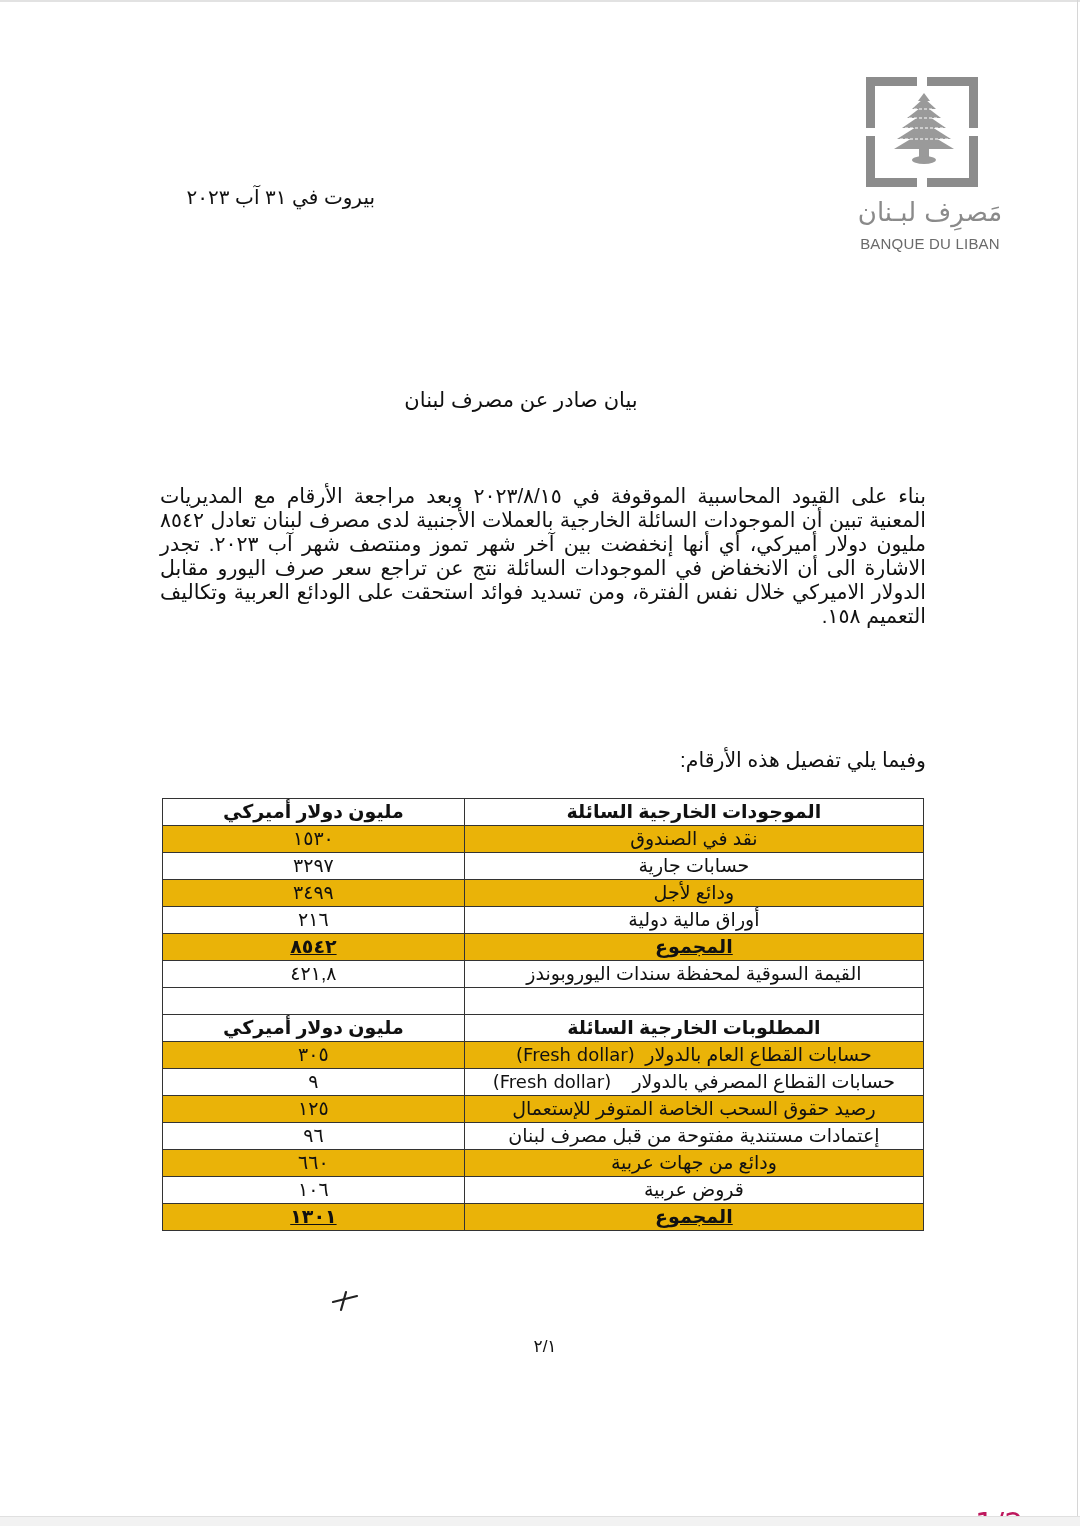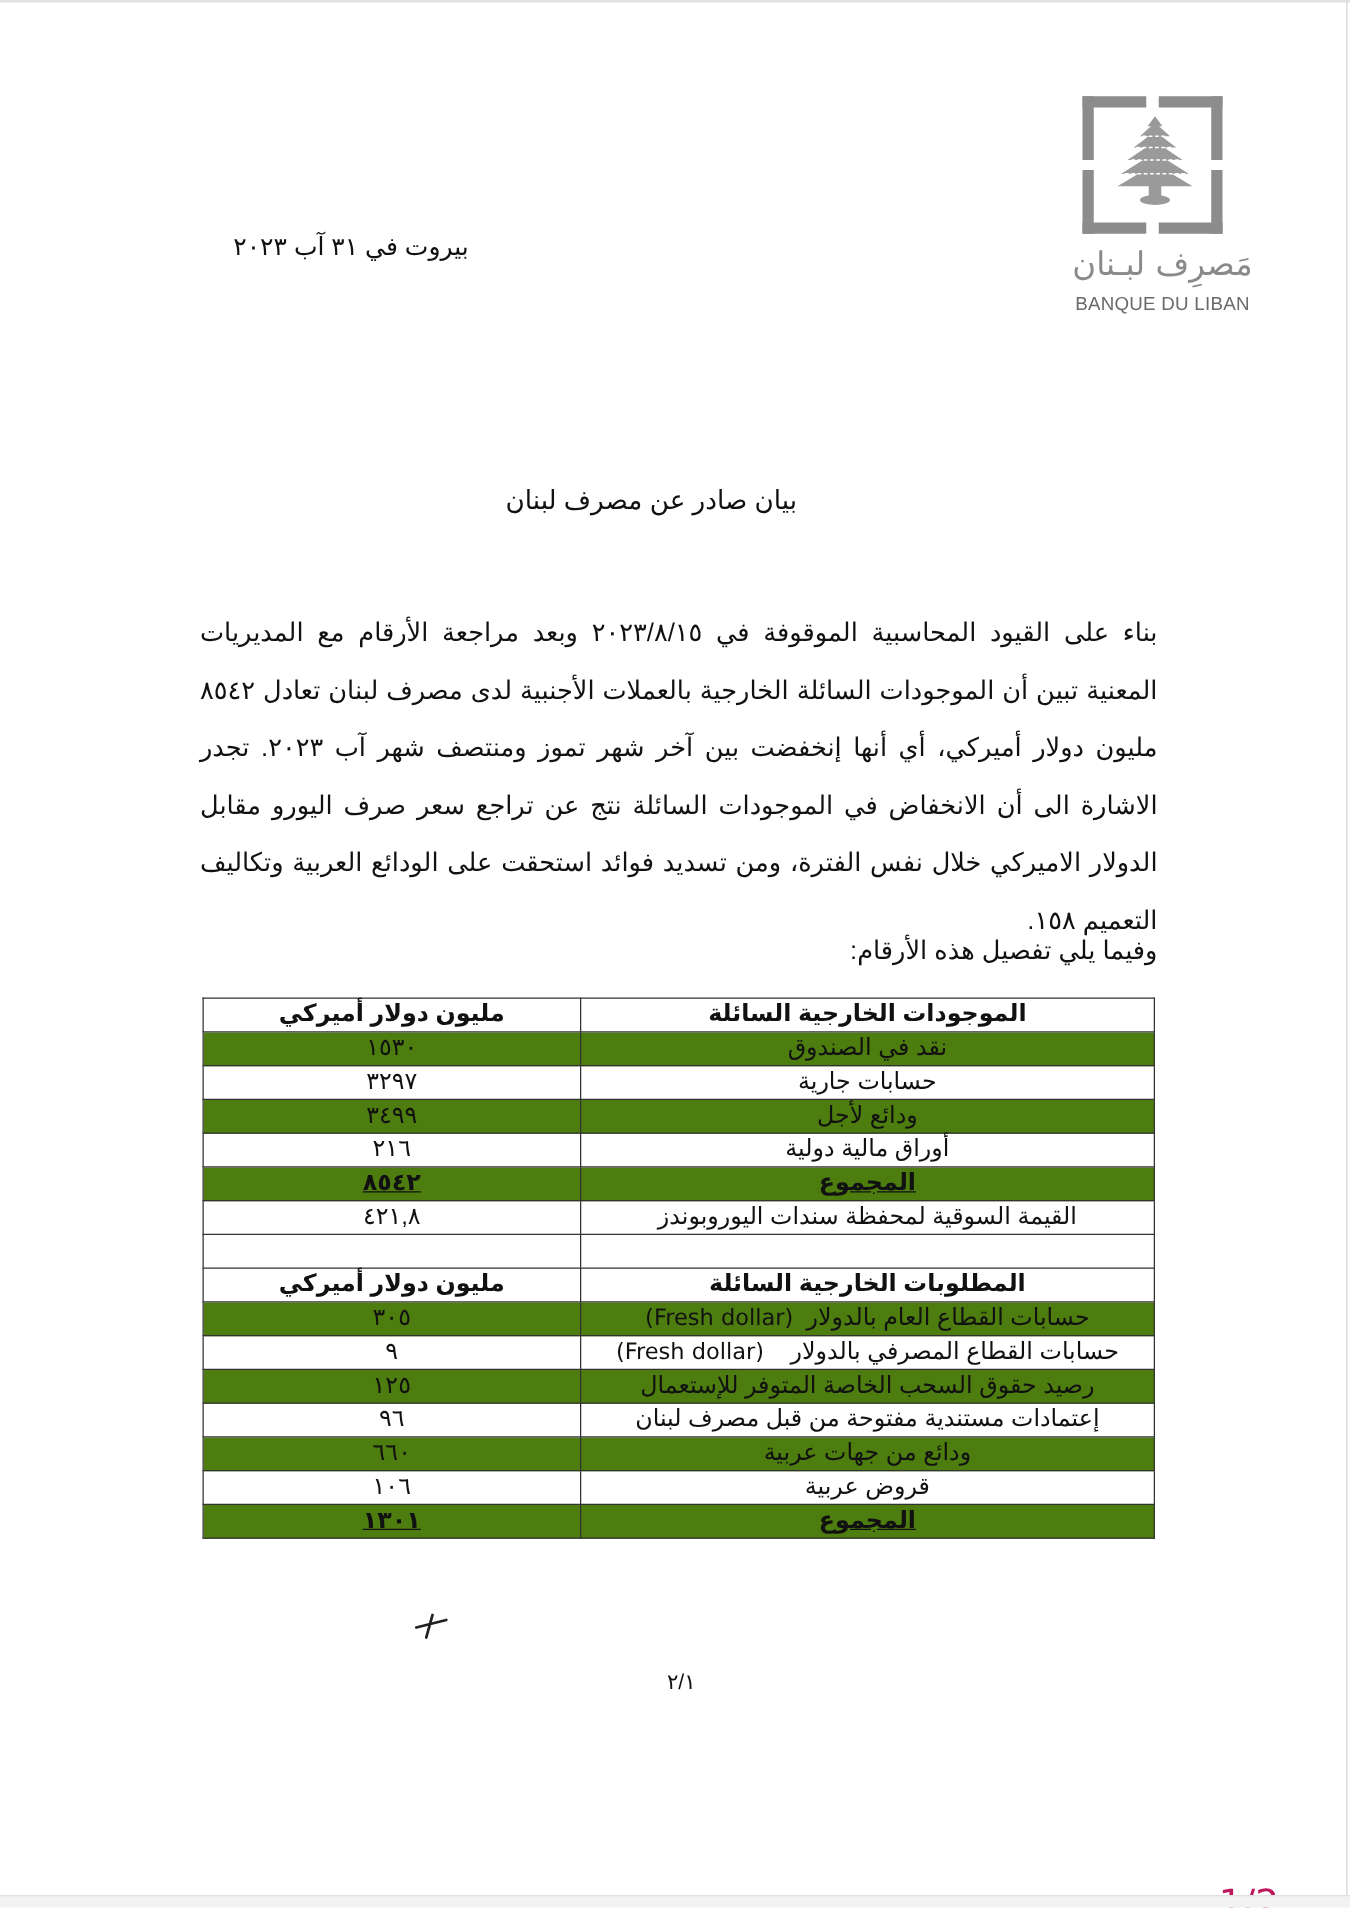--- a/index.html
+++ b/index.html
@@ -26,37 +26,37 @@
   .tree { position: absolute; left: 28px; top: 14px; width: 60px; height: 76px; }
   .logo-ar { position: absolute; left: 0; top: 122px; width: 170px; text-align: center; font-size: 26px; color: #8a8a8a; font-family: "DejaVu Sans", sans-serif; direction: rtl; }
   .logo-en { position: absolute; left: 0; top: 160px; width: 170px; text-align: center; font-size: 15px; color: #6a6a6a; letter-spacing: 0.2px; }
 
   .date { position: absolute; left: 160px; top: 185px; width: 215px; direction: rtl; text-align: right; font-size: 20px; }
   .title { position: absolute; left: 380px; top: 388px; width: 282px; direction: rtl; text-align: center; font-size: 21px; }
 
   .body-text {
     position: absolute; left: 160px; top: 484px; width: 766px;
     direction: rtl; text-align: justify; text-align-last: right;
-    font-size: 20.5px; line-height: 46px;
+    font-size: 20.5px; line-height: 24px;
   }
   .body-text p { margin: 0; }
   .intro { position: absolute; left: 160px; top: 748px; width: 766px; direction: rtl; text-align: right; font-size: 20.5px; }
 
   table.data {
     position: absolute; left: 162px; top: 798px; width: 762px;
     border-collapse: collapse; direction: rtl;
     font-size: 19px;
   }
   table.data td {
     border: 1.5px solid #333;
     height: 26px; padding: 0 6px; line-height: 26px;
   }
   table.data td.lbl { width: 455px; text-align: center; }
   table.data td.val { width: 295px; text-align: center; }
-  table.data tr.shaded td { background: #4d7c0f; }
+  table.data tr.shaded td { background: #eab308; }
   table.data tr.bold td { font-weight: bold; text-decoration: underline; }
   table.data tr.head td { font-weight: bold; }
   .en { font-family: "DejaVu Sans", sans-serif; font-size: 18px; }
 
   .sig { position: absolute; left: 330px; top: 1288px; width: 30px; height: 24px; }
   .page-num { position: absolute; left: 520px; top: 1336px; width: 50px; text-align: center; font-size: 17px; }
   .viewer-page { position: absolute; left: 975px; top: 1478px; font-size: 30px; color: #be185d; font-family: "DejaVu Sans", sans-serif; margin-top: 28px; }
 </style>
 </head>
 <body>

